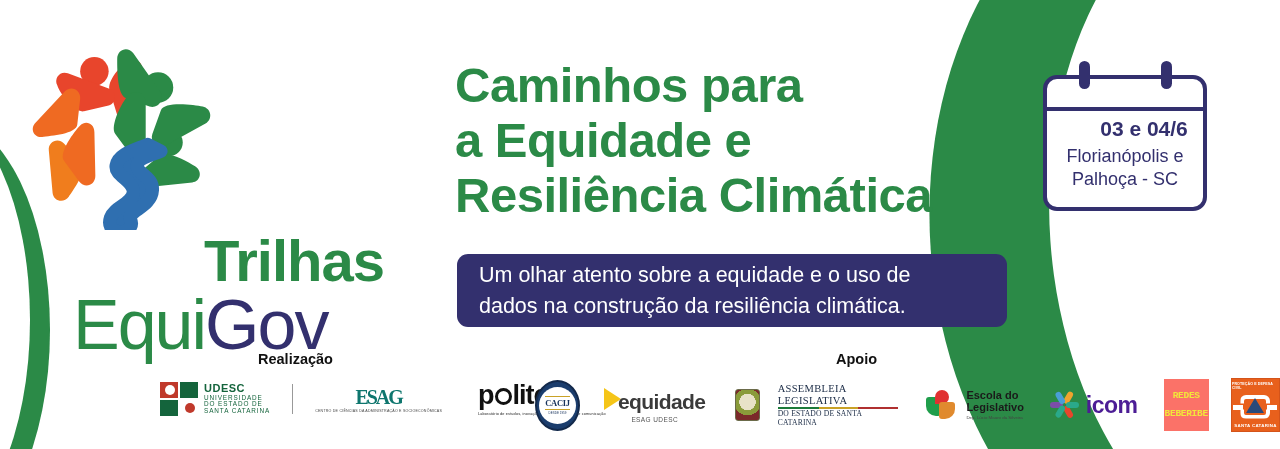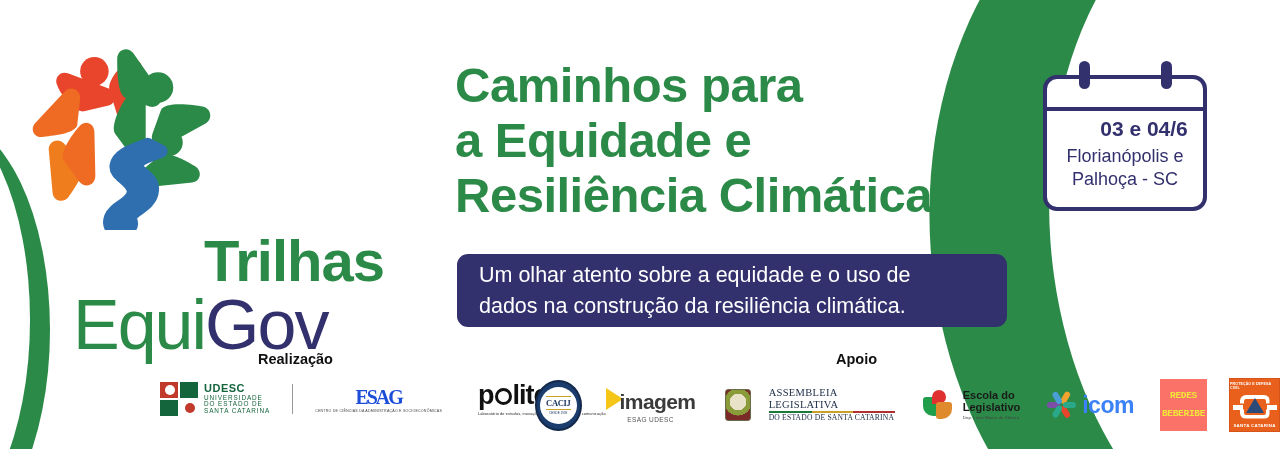--- a/index.html
+++ b/index.html
@@ -139,21 +139,21 @@
   .udesc-mark .q4{position:absolute;left:20px;top:18px;width:18px;height:16px;background:#ffffff;}
   .udesc-mark .dot-w{position:absolute;left:5px;top:3px;width:10px;height:10px;border-radius:50%;background:#ffffff;}
   .udesc-mark .dot-r{position:absolute;left:25px;top:21px;width:10px;height:10px;border-radius:50%;background:#c0392b;}
   .udesc-text{line-height:1.05;}
   .udesc-text .t1{font-size:11px;font-weight:bold;color:#14643c;letter-spacing:0.5px;}
   .udesc-text .t2{font-size:6.4px;color:#14643c;letter-spacing:.9px;}
   .vdiv{width:1px;height:30px;background:#999;margin:0 8px;}
 
   
   .esag{flex-direction:column;align-items:center;}
-  .esag .mono{font-size:20px;font-weight:bold;color:#1d4ed8;letter-spacing:-2px;font-family:"Liberation Serif",serif;}
+  .esag .mono{font-size:20px;font-weight:bold;color:#0f766e;letter-spacing:-2px;font-family:"Liberation Serif",serif;}
   .esag .sub{font-size:3.6px;color:#444;letter-spacing:.2px;text-align:center;}
 
   
   .politeia{flex-direction:column;align-items:flex-start;}
   .politeia .word{font-size:27px;font-weight:bold;color:#111;letter-spacing:-1px;line-height:1;}
   .politeia .word .o-ring{
     display:inline-block;width:17px;height:17px;border:3px solid #111;
     border-radius:50%;vertical-align:-1px;margin:0 1px;box-sizing:border-box;
   }
   .politeia .tag{font-size:3.8px;color:#222;letter-spacing:.15px;margin-top:3px;}
@@ -202,21 +202,21 @@
   .escola-mark .leaf-r{position:absolute;left:9px;top:0;width:14px;height:14px;background:#e03131;border-radius:50% 50% 50% 0;}
   .escola-mark .leaf-o{position:absolute;left:13px;top:12px;width:16px;height:17px;background:#e08a2e;border-radius:3px 3px 10px 3px;}
   .escola .txt{line-height:1.08;}
   .escola .l1,.escola .l2{font-size:11px;font-weight:bold;color:#1a1a1a;}
   .escola .l3{font-size:4.4px;color:#444;margin-top:2px;}
 
   
   .icom{gap:6px;}
   .icom-mark{width:30px;height:30px;position:relative;}
   .icom-mark span{position:absolute;width:13px;height:5.5px;border-radius:3px;left:8.5px;top:12px;}
-  .icom .word{font-size:23px;font-weight:bold;color:#3b82f6;letter-spacing:-.5px;}
+  .icom .word{font-size:23px;font-weight:bold;color:#4c1d95;letter-spacing:-.5px;}
 
   
   .redes{
     width:52px;height:52px;background:#fb7268;
     display:flex;flex-direction:column;align-items:center;justify-content:center;
   }
   .redes .l{font-size:9.5px;font-weight:bold;color:#f2e63a;letter-spacing:-.3px;line-height:1.08;
      font-family:"Liberation Mono",monospace;}
 
   
@@ -345,21 +345,21 @@
       <div class="cacij">
         <div class="inner">
           <div class="nm">CACIJ</div>
           <div class="yr">DESDE 1959</div>
         </div>
       </div>
 
       <div class="logo enactus" style="margin-left:12px;">
         <div class="top">
           <div class="arrow"></div>
-          <div class="name">imagem</div>
+          <div class="name">equidade</div>
         </div>
         <div class="sub">ESAG UDESC</div>
       </div>
 
       <div class="logo assembleia" style="margin-left:18px;">
         <div class="crest"></div>
         <div class="txt">
           <div class="l1">ASSEMBLEIA LEGISLATIVA</div>
           <div class="rule"></div>
           <div class="l2">DO ESTADO DE SANTA CATARINA</div>

